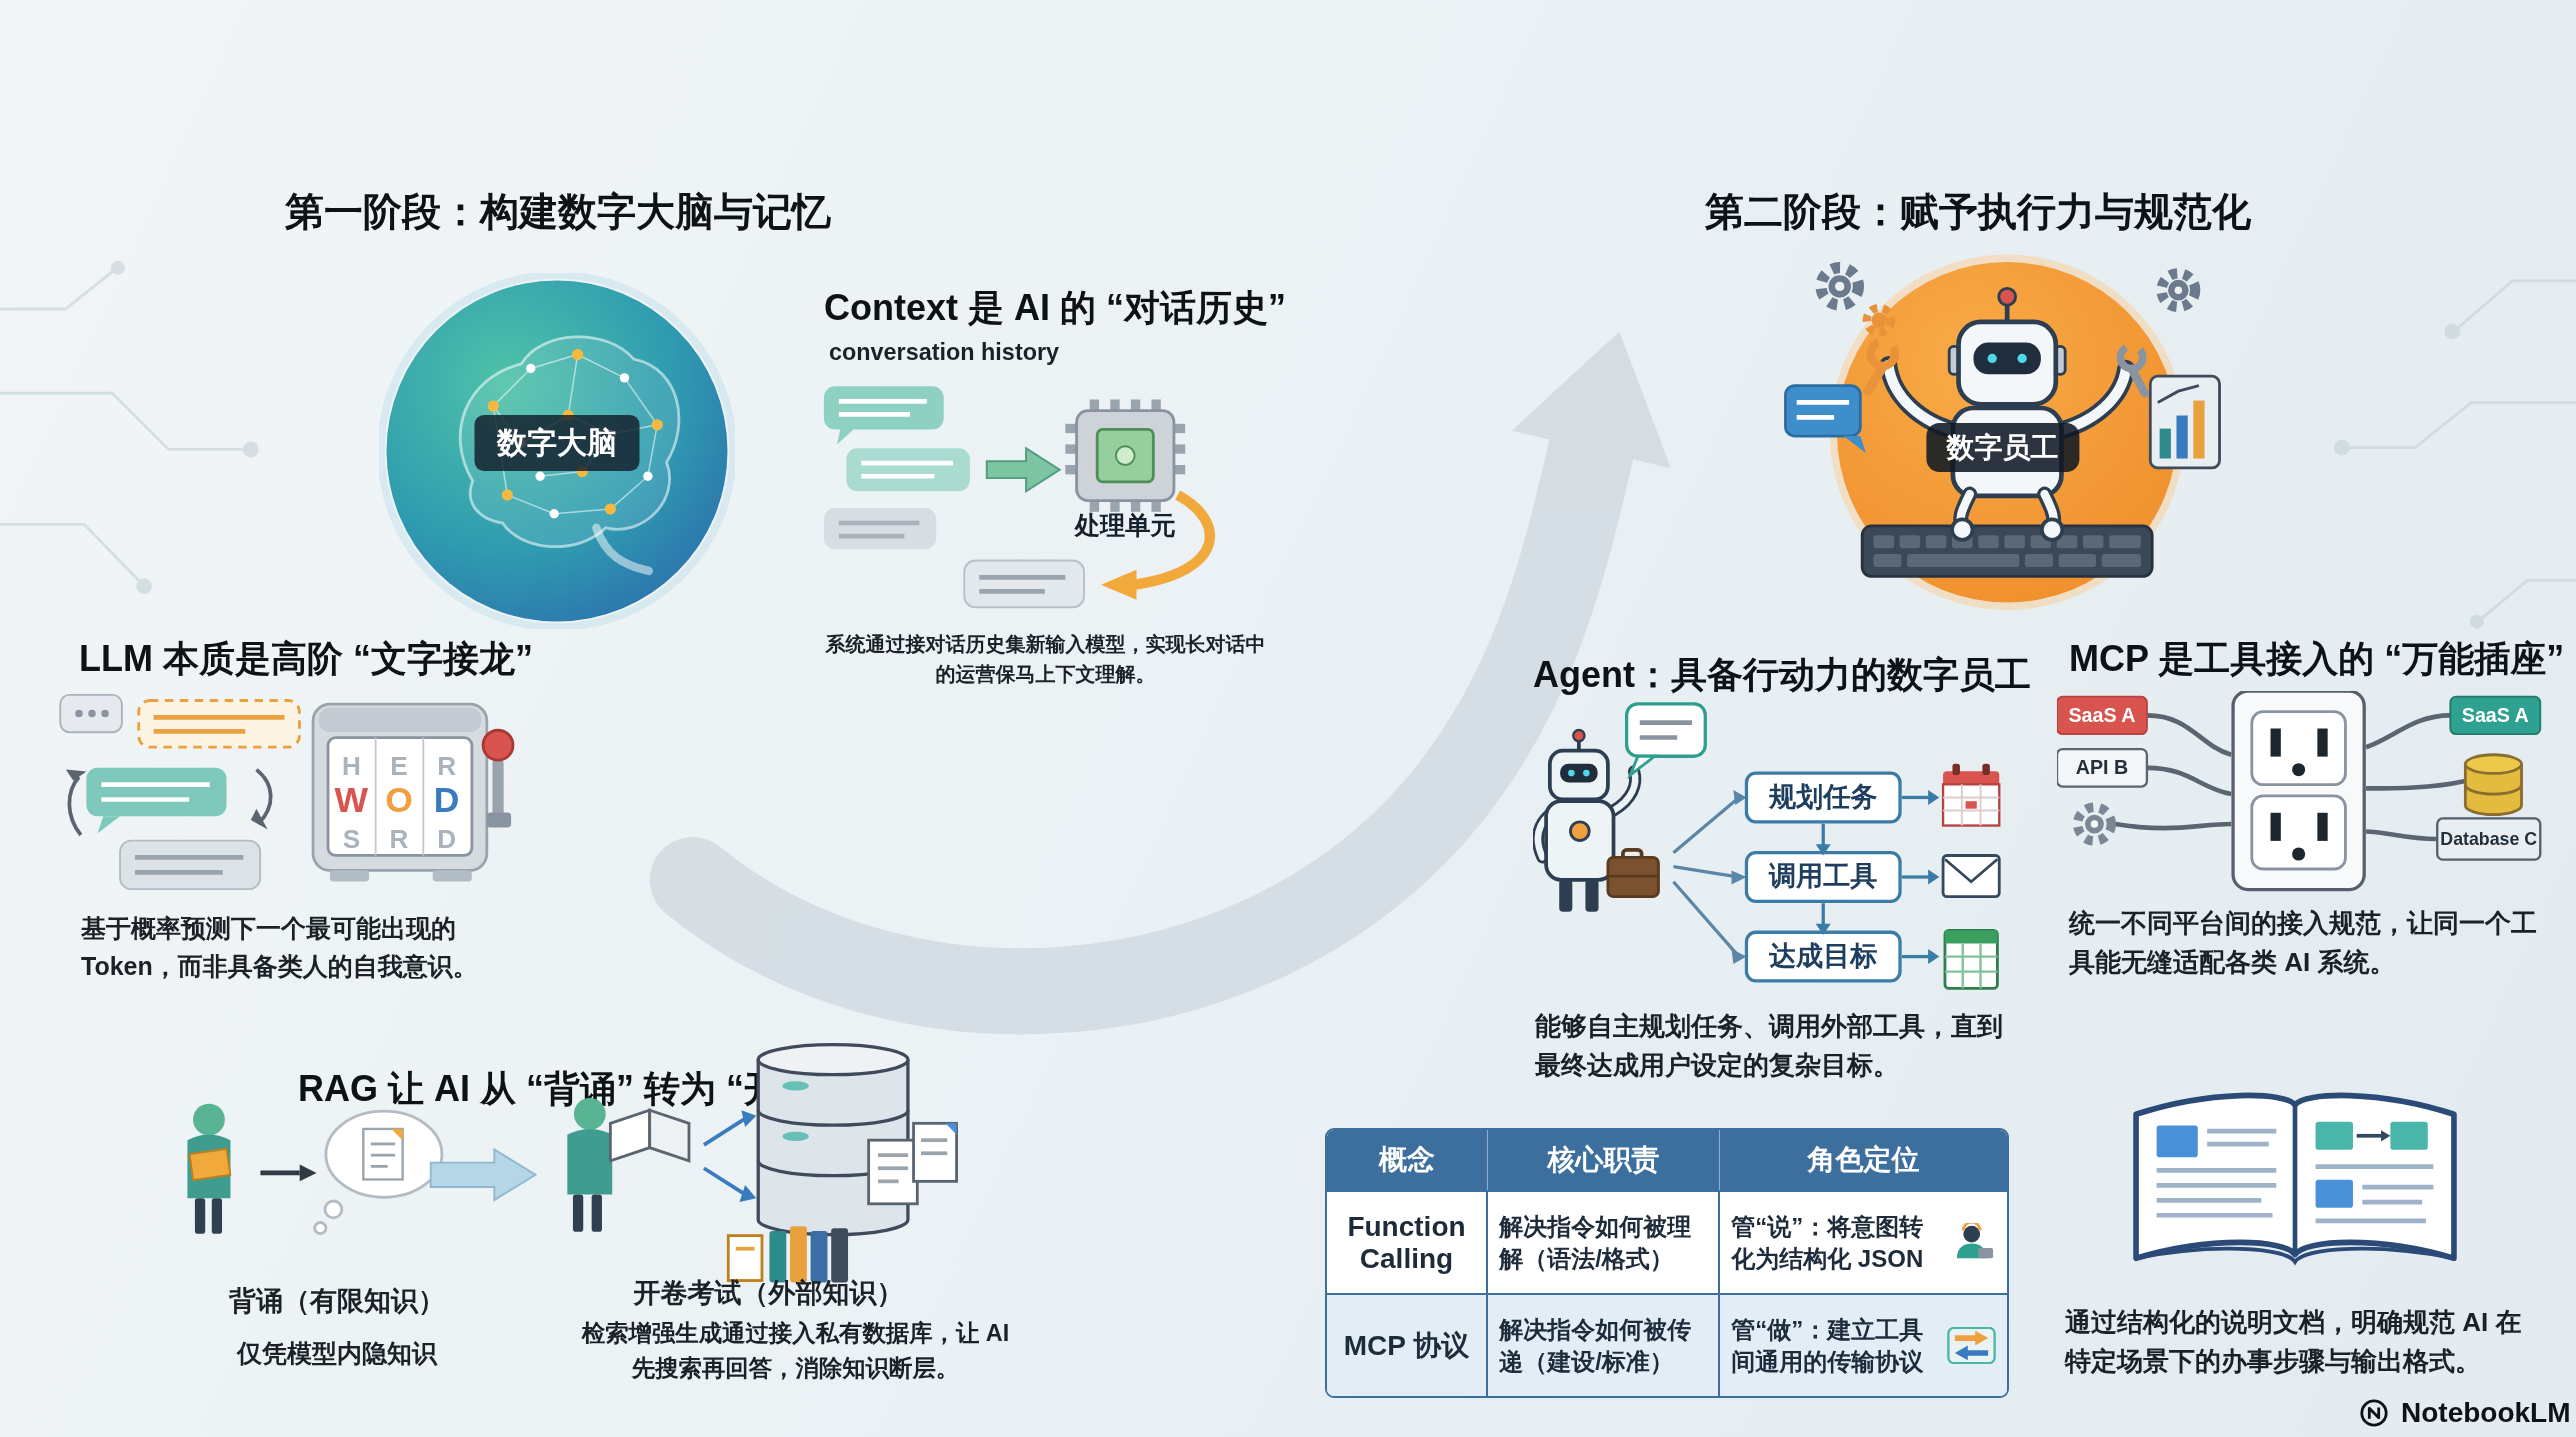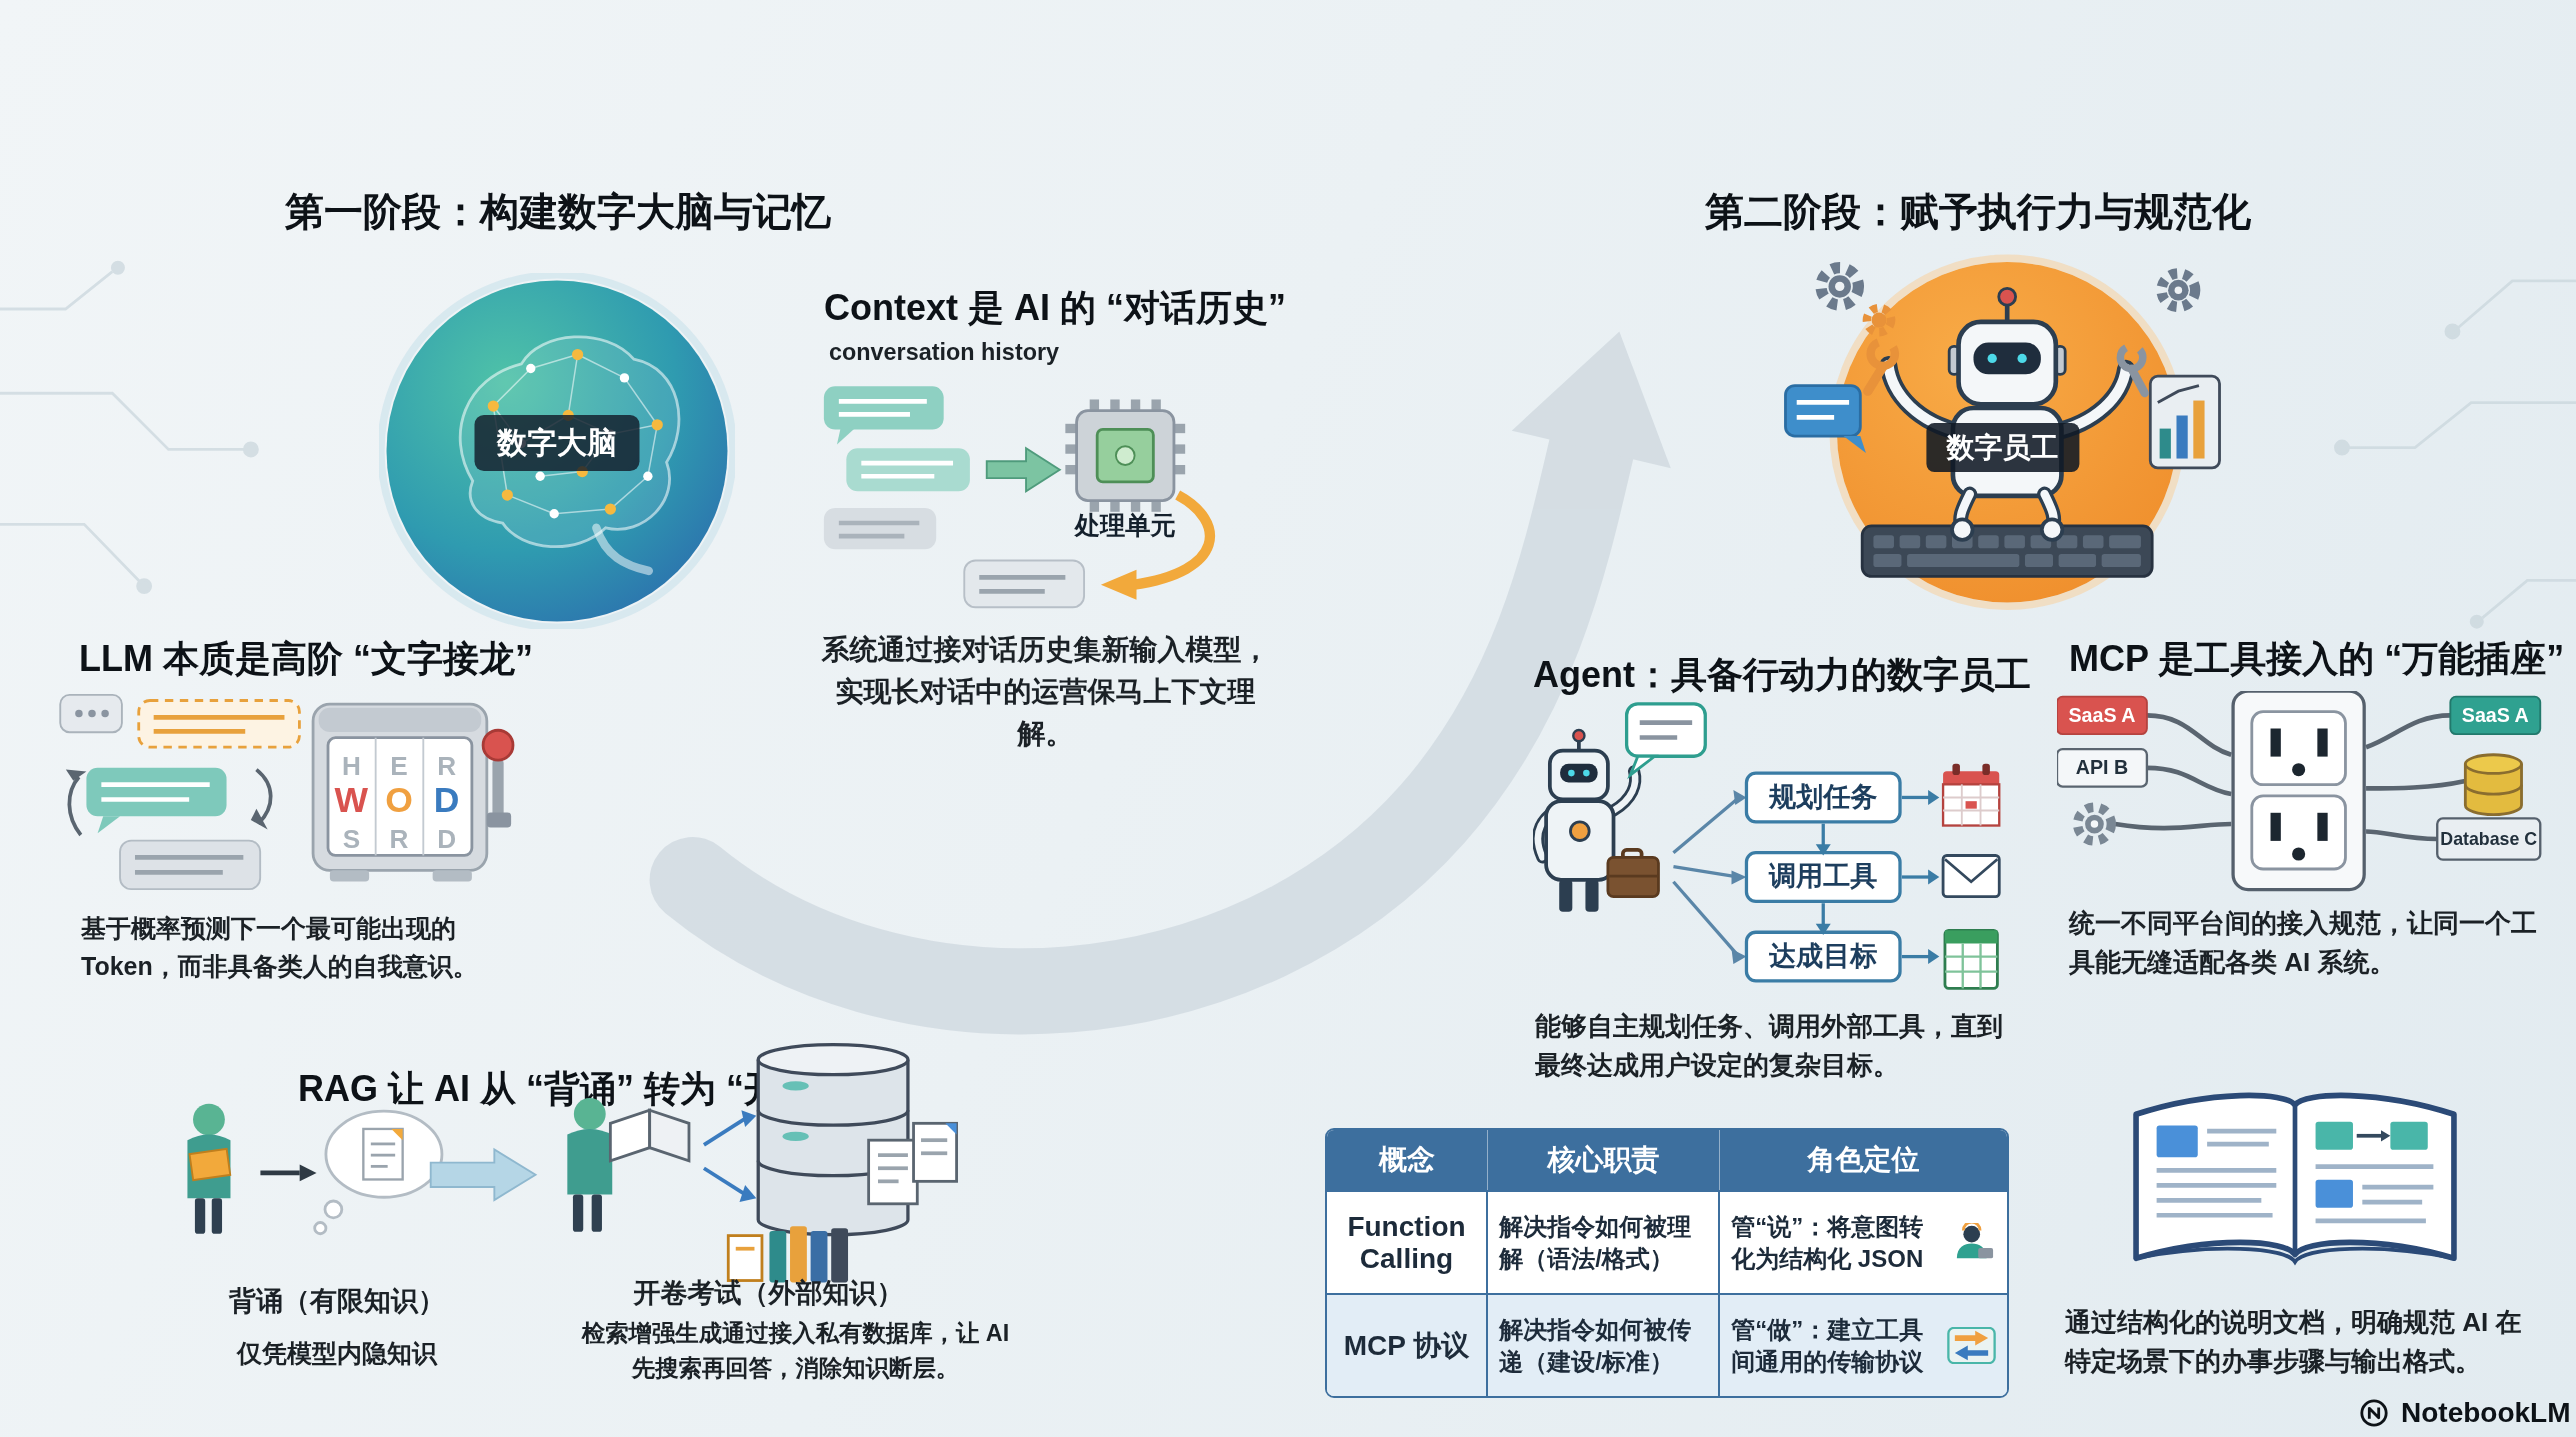--- a/index.html
+++ b/index.html
@@ -11,21 +11,21 @@
 .title{left:0;top:41px;width:100%;text-align:center;font-size:60px;font-weight:800;letter-spacing:0.9px;color:#0d1217}
 .h-stage{font-size:39px;font-weight:800;color:#0d1217}
 .h-sec{font-size:36px;font-weight:800;color:#0d1217}
 .sub{font-size:23.4px;font-weight:700;color:#1b2126}
 .cap{font-weight:600;color:#1b2126;line-height:1.5}
 .center{text-align:center}
 .brain-label{position:absolute;left:50%;top:142px;transform:translateX(-50%);
   background:rgba(18,28,42,.82);color:#fff;padding:7.5px 22.5px;border-radius:9.4px;
   font-size:30px;font-weight:700;white-space:nowrap}
 .robot-label{position:absolute;left:50%;top:178px;transform:translateX(-50%);
-  background:rgba(16,25,36,.88);color:#fff;padding:5.6px 20.6px;border-radius:8px;
+  background:rgba(16,25,36,.88);color:#fff;padding:5.6px 20.6px;border-radius:13px;
   font-size:28px;font-weight:700;white-space:nowrap}
 
 .table{left:1325px;top:1128px;width:684px;border:2.8px solid #3d6f9e;border-radius:9px;overflow:hidden;background:#fff}
 .t-head,.t-row{display:grid;grid-template-columns:161px 232px 1fr}
 .t-head{background:#3d6f9e;color:#fff;font-weight:700;font-size:28px}
 .t-hcell{padding:11.2px 7.5px;text-align:center;border-right:1.9px solid rgba(255,255,255,.45)}
 .t-hcell:last-child{border-right:none}
 .t-row{border-top:2.8px solid #3d6f9e;font-weight:700}
 .t-cell{padding:13px 11.2px;border-right:2.8px solid #3d6f9e;display:flex;align-items:center;min-height:101px}
 .t-cell:last-child{border-right:none}
@@ -156,21 +156,21 @@
     </g>
     <text x="324" y="172" text-anchor="middle" font-size="27" font-weight="700" fill="#14202c">处理单元</text>
     <g>
       <path d="M 380 130 C 432 158 432 212 332 226" stroke="#f2a93b" stroke-width="11" fill="none"></path>
       <polygon points="336,210 336,242 298,226" fill="#f2a93b"></polygon>
     </g>
     <rect x="152" y="200" width="128" height="50" rx="12" fill="#e3e8ec" stroke="#b7bfc7" stroke-width="2"></rect>
     <line x1="168" y1="218" x2="260" y2="218" stroke="#9aa4ad" stroke-width="5"></line>
     <line x1="168" y1="233" x2="238" y2="233" stroke="#9aa4ad" stroke-width="5"></line>
   </svg>
-  <div class="abs cap center" style="left:816px;top:629px;width:459px;font-size:28px">系统通过接对话历史集新输入模型，实现长对话中的运营保马上下文理解。</div>
+  <div class="abs cap center" style="left:816px;top:629px;width:459px;font-size:20px">系统通过接对话历史集新输入模型，实现长对话中的运营保马上下文理解。</div>
 
   <div class="abs h-sec" style="left:79px;top:635px">LLM 本质是高阶 “文字接龙”</div>
   <svg class="abs" style="left:58px;top:693px" width="253" height="213" viewBox="0 0 270 228">
     <rect x="2" y="2" width="66" height="40" rx="10" fill="#e6eaee" stroke="#aab3bb" stroke-width="2"></rect>
     <circle cx="22" cy="22" r="4" fill="#8a94a0"></circle>
       <circle cx="36" cy="22" r="4" fill="#8a94a0"></circle>
       <circle cx="50" cy="22" r="4" fill="#8a94a0"></circle>
     <rect x="86" y="8" width="172" height="50" rx="12" fill="#fdf3e3" stroke="#e8a13c" stroke-width="3" stroke-dasharray="9 7"></rect>
     <line x1="102" y1="26" x2="242" y2="26" stroke="#e8a13c" stroke-width="5"></line>
     <line x1="102" y1="41" x2="200" y2="41" stroke="#e8a13c" stroke-width="5"></line>

